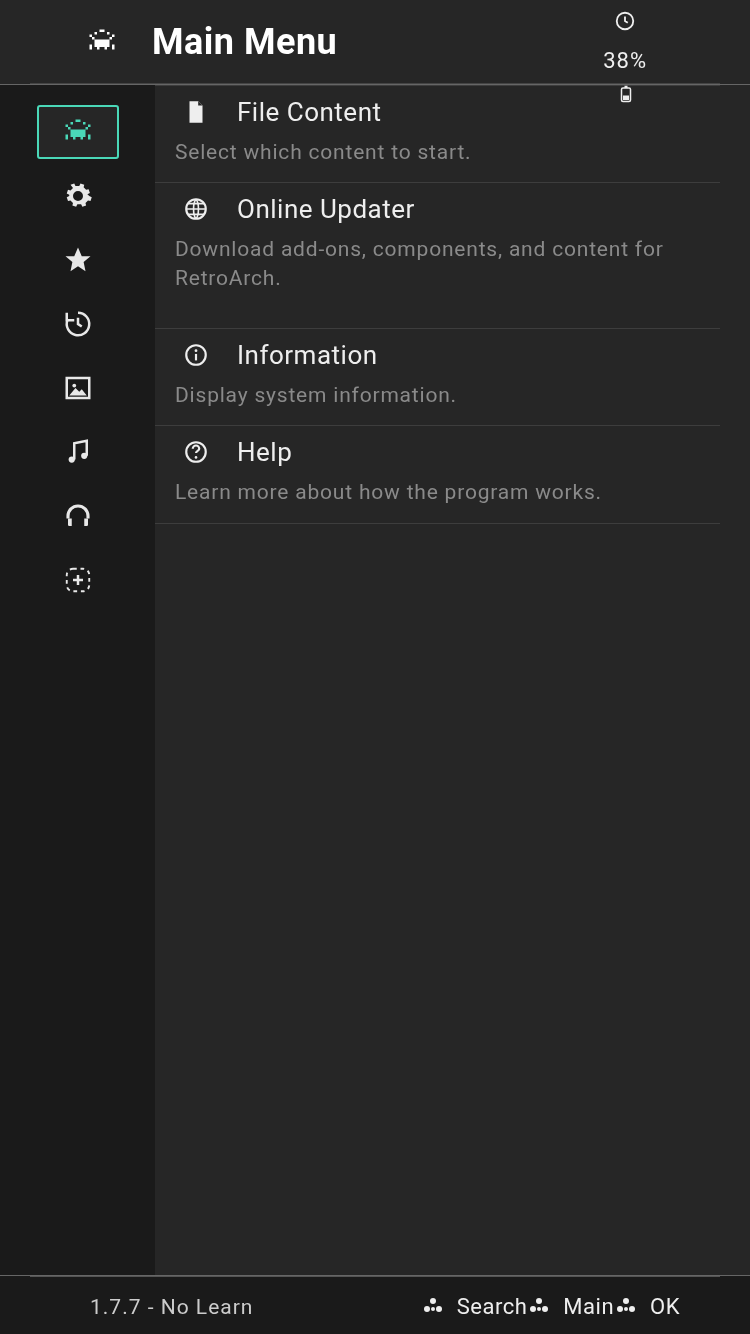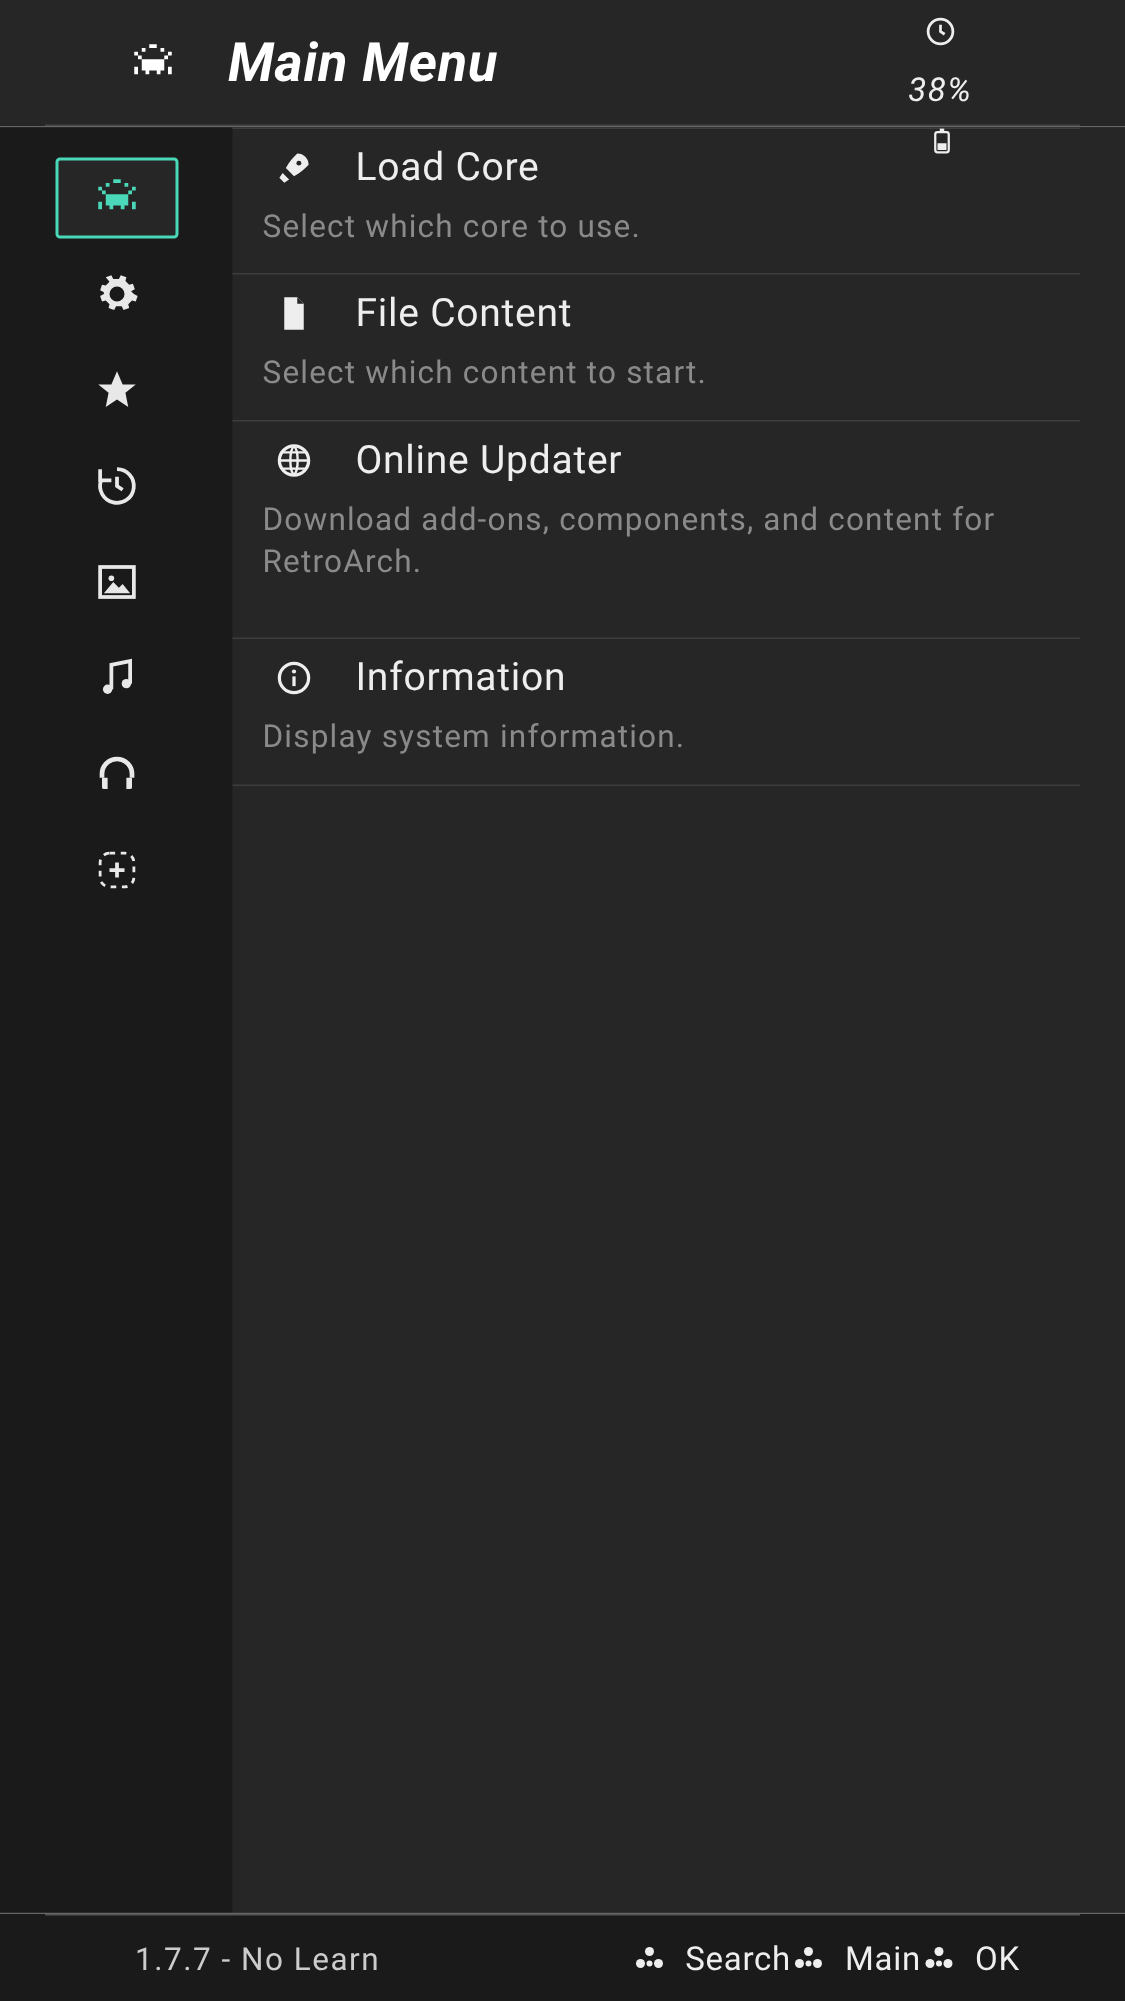--- a/index.html
+++ b/index.html
@@ -11,21 +11,20 @@
   }
   .header {
     height: 84px;
     background: #262626;
     display: flex;
     align-items: center;
     padding: 0 30px 0 50px;
     border-bottom: 1px solid #444;
     margin: 0 30px;
     margin-top: 0;
-    font-style: italic;
   }
   .header-wrap {
     background: #262626;
     border-bottom: 1px solid #666;
   }
   .header-logo { width: 44px; height: 30px; margin-right: 28px; flex-shrink:0;}
   .header-title { font-size: 36px; font-weight: 700; color: #fff; letter-spacing: 0.5px; flex:1;}
   .header-right { display:flex; align-items:center; gap:8px; font-size:22px; color:#eee; letter-spacing:1px;flex-direction:column;}
   .battery-icon { width:18px; height:26px; position:relative; margin-left:2px;}
   .clock-icon { width:22px; height:22px; }
@@ -264,31 +263,20 @@
           </svg>
         </span>
       </div>
     </div>
   <div class="content">
     <div class="list-scroll" id="menu-list">
         <div class="menu-item">
           <div class="menu-item-row1">
             <span class="menu-item-icon">
               <svg viewBox="0 0 24 24" width="26" height="26" style="color:#eee">
-                <use href="#ic-rocket"></use>
-              </svg>
-            </span>
-            <span class="menu-item-title">Load Core</span>
-          </div>
-          <div class="menu-item-desc">Select which core to use.</div>
-        </div>
-        <div class="menu-item">
-          <div class="menu-item-row1">
-            <span class="menu-item-icon">
-              <svg viewBox="0 0 24 24" width="26" height="26" style="color:#eee">
                 <use href="#ic-file"></use>
               </svg>
             </span>
             <span class="menu-item-title">File Content</span>
           </div>
           <div class="menu-item-desc">Select which content to start.</div>
         </div>
         <div class="menu-item">
           <div class="menu-item-row1">
             <span class="menu-item-icon">
@@ -305,20 +293,31 @@
           <div class="menu-item-row1">
             <span class="menu-item-icon">
               <svg viewBox="0 0 24 24" width="26" height="26" style="color:#eee">
                 <use href="#ic-info"></use>
               </svg>
             </span>
             <span class="menu-item-title">Information</span>
           </div>
           <div class="menu-item-desc">Display system information.</div>
         </div>
+        <div class="menu-item">
+          <div class="menu-item-row1">
+            <span class="menu-item-icon">
+              <svg viewBox="0 0 24 24" width="26" height="26" style="color:#eee">
+                <use href="#ic-help"></use>
+              </svg>
+            </span>
+            <span class="menu-item-title">Help</span>
+          </div>
+          <div class="menu-item-desc">Learn more about how the program works.</div>
+        </div>
       </div>
   </div>
 </div>
 
 <div class="footer-wrap">
   <div class="footer">
     <div class="footer-left">1.7.7 - No Learn</div>
     <div class="footer-actions" id="footer-actions">
         <div class="footer-action">
           <span>

